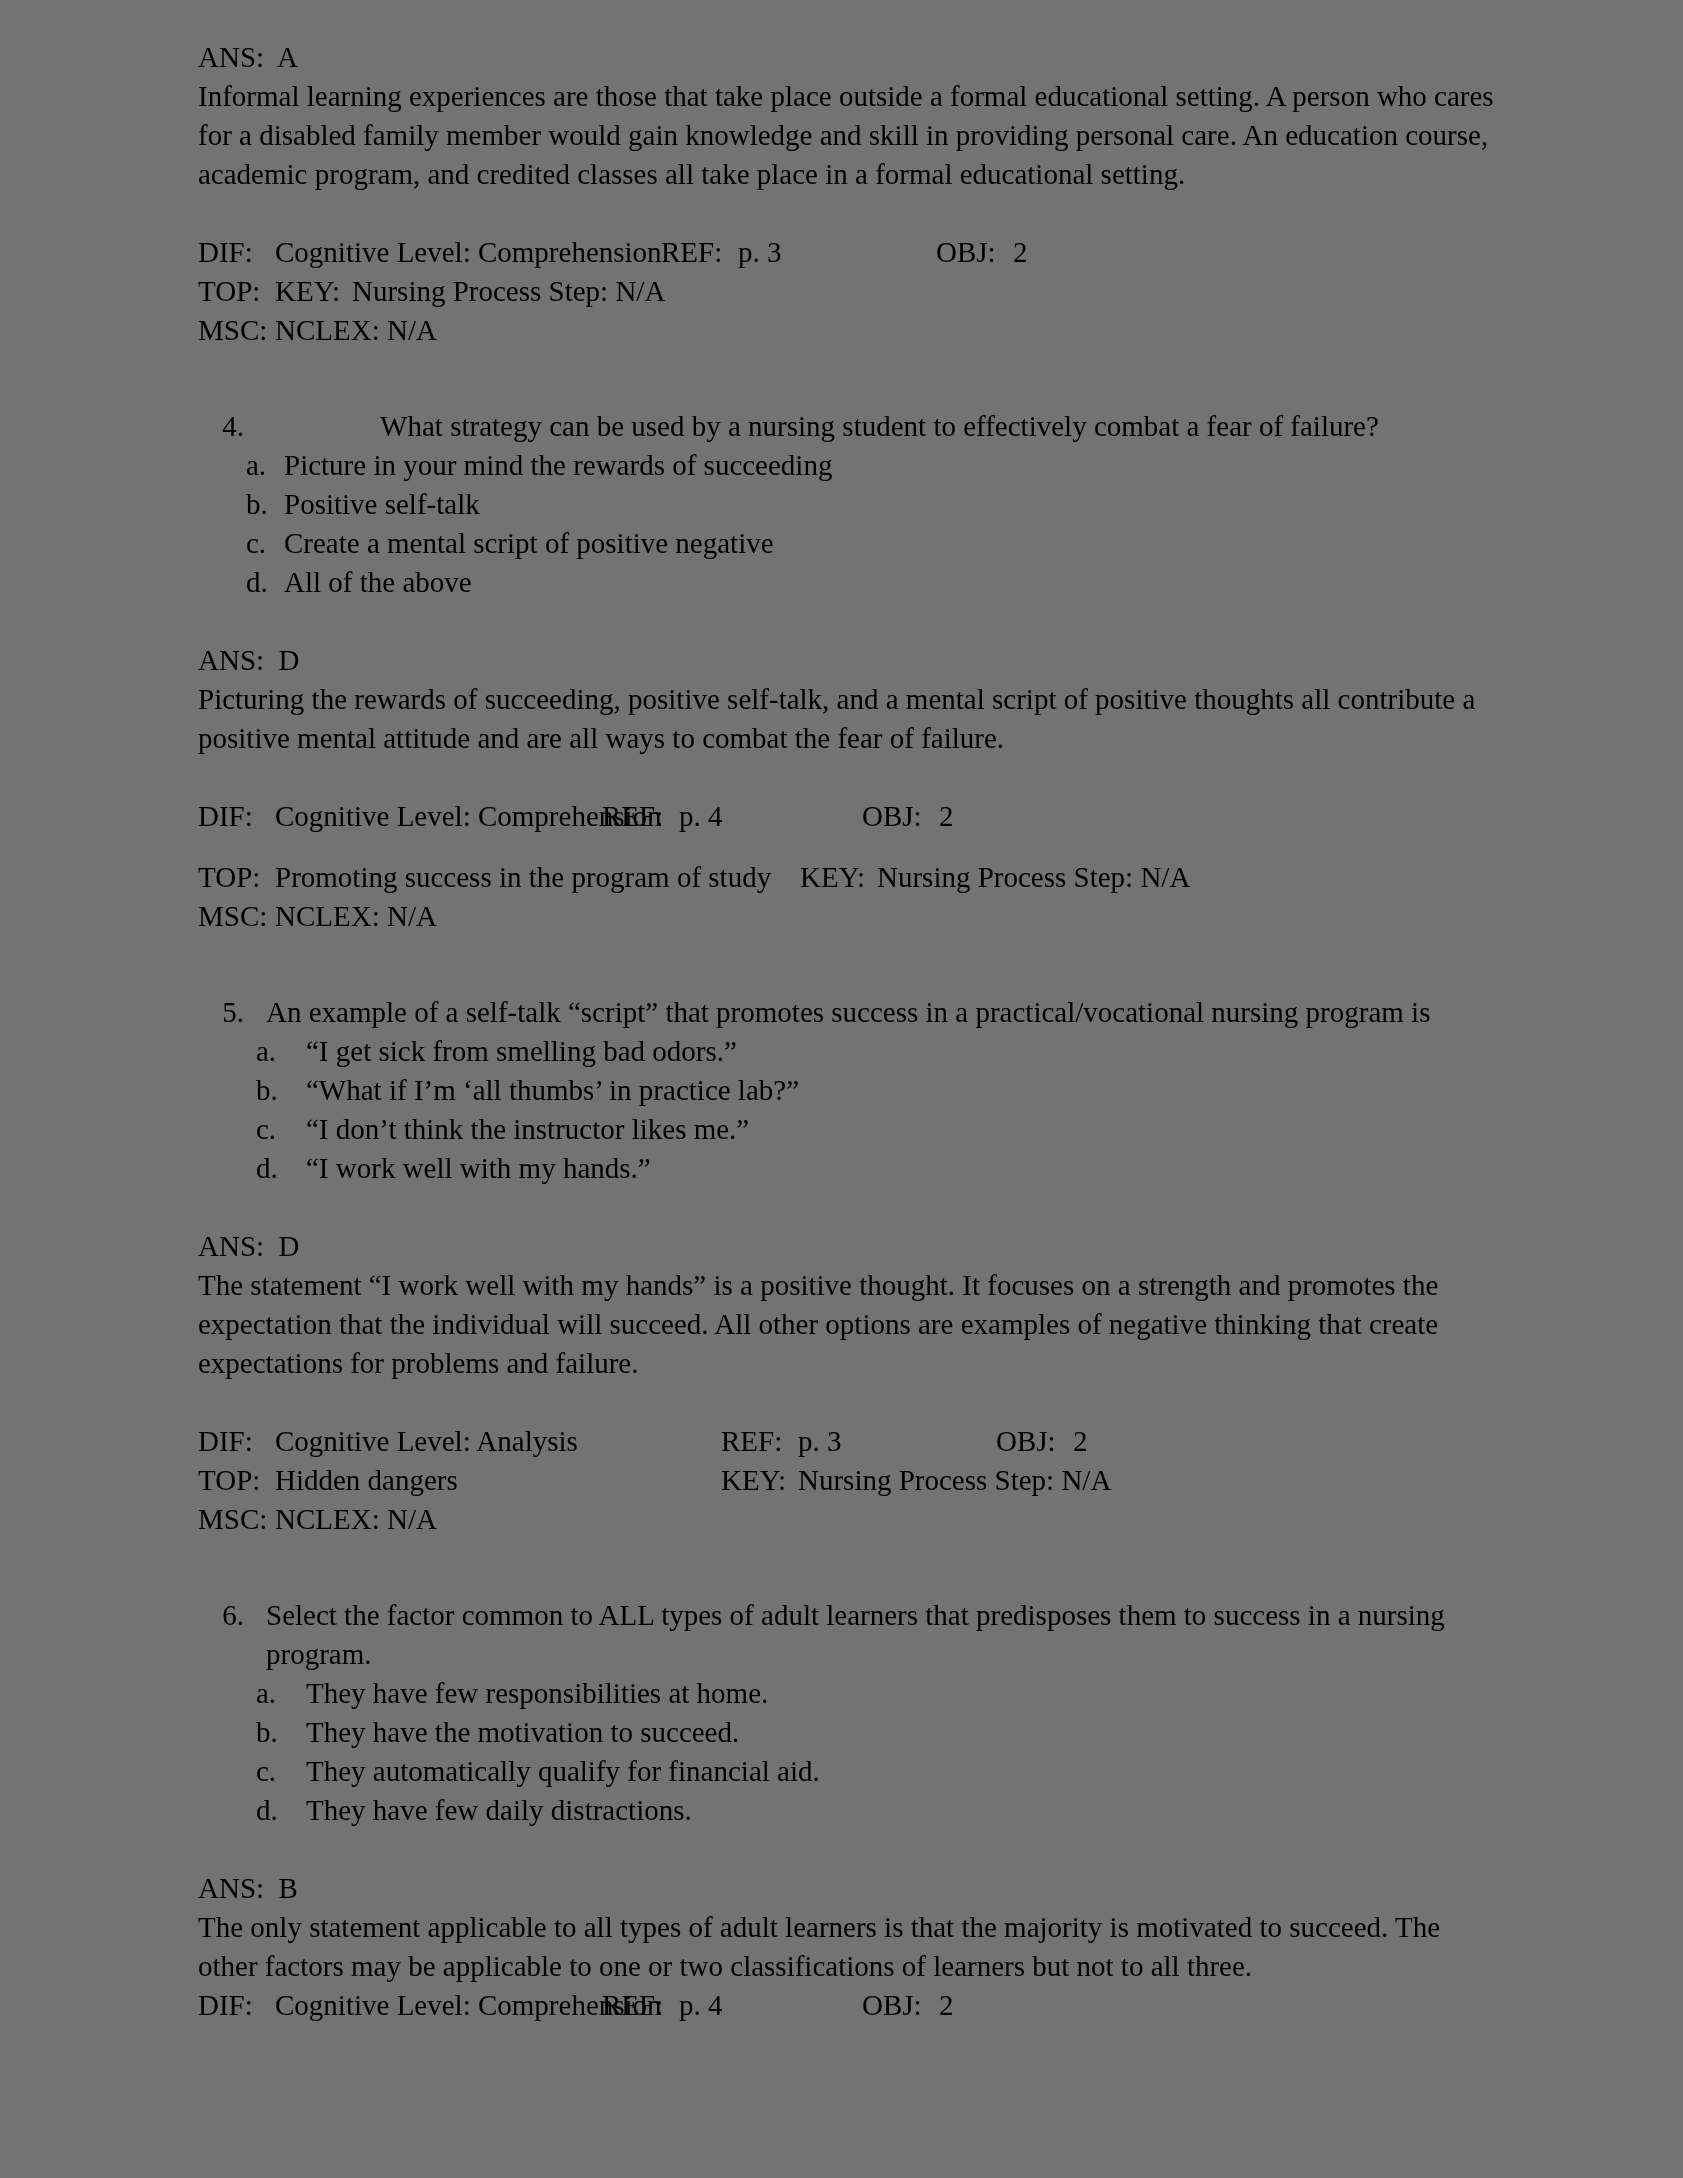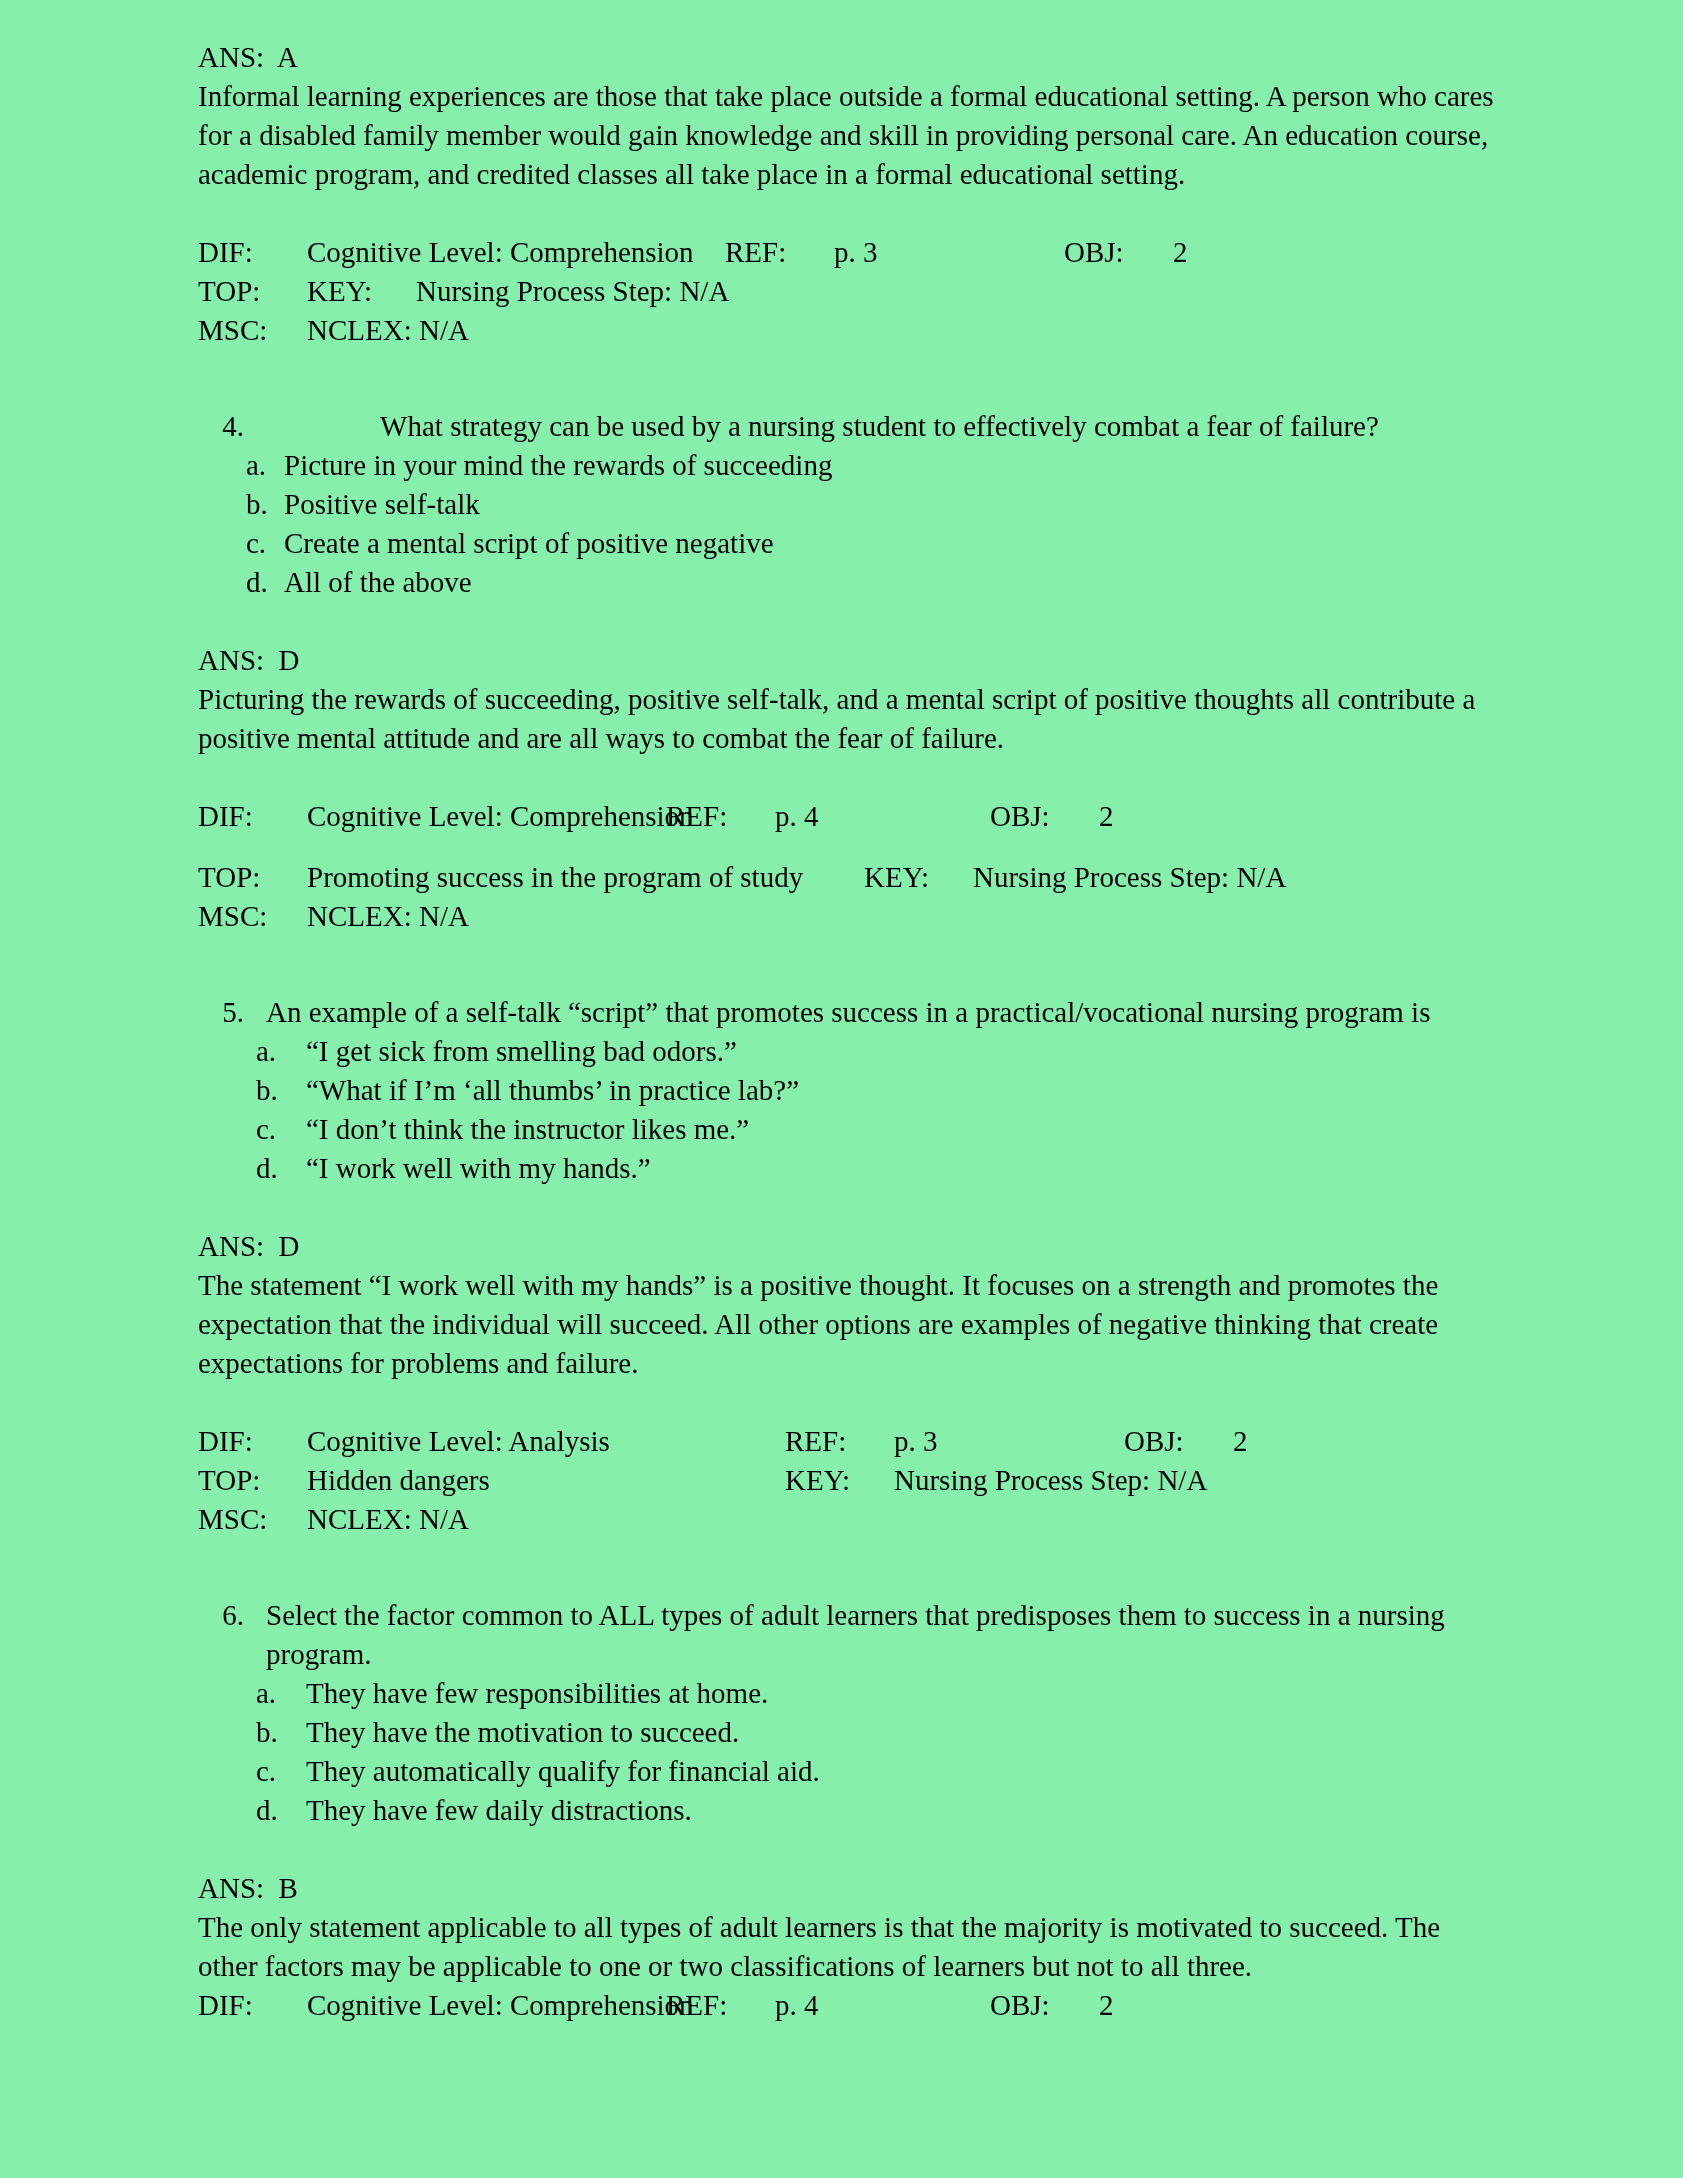--- a/index.html
+++ b/index.html
@@ -8,21 +8,21 @@
     background: #ffffff;
   }
   body {
     font-family: "Liberation Serif", "DejaVu Serif", serif;
     color: #000000;
   }
   .page {
     position: relative;
     width: 1683px;
     height: 2178px;
-    background: #86efac;
+    background: #737373;
     overflow: hidden;
     box-sizing: border-box;
   }
   .content {
     position: absolute;
     left: 198px;
     top: 38px;
     width: 1307px;
     font-size: 29px;
     line-height: 39px;
@@ -85,21 +85,20 @@
   .opts-wide .opt-letter { width: 50px; margin-left: 10px; }
 
   
   .meta {
     margin: 0;
   }
   .meta-row {
     display: flex;
     align-items: baseline;
     white-space: pre;
-    gap: 32px;
   }
   .meta-label {
     flex: 0 0 auto;
   }
   .m-lab-w  { width: 77px; }
   .m-val-1a { width: 386px; }
   .m-val-1b { width: 327px; }
   .m-val-1c { width: 446px; }
   .m-val-1d { width: 525px; margin-top: 22px; }
   .m-val-2a { width: 198px; }

